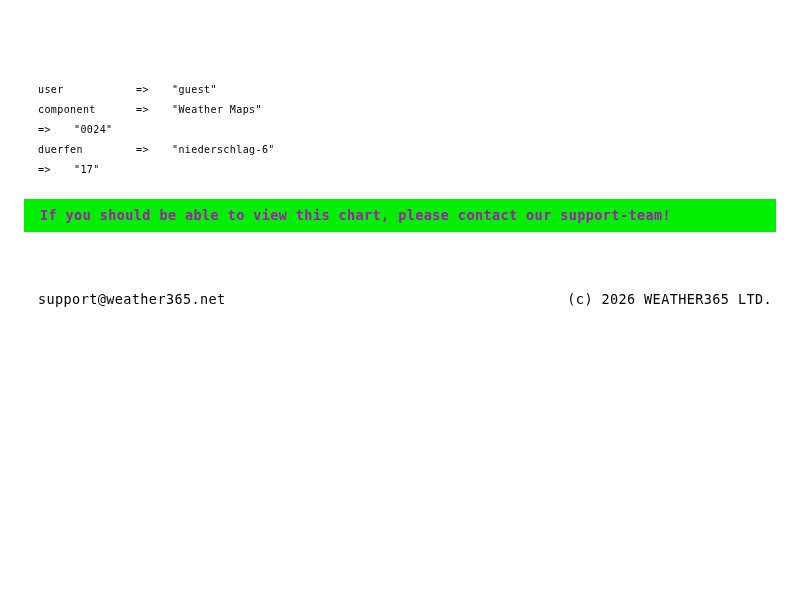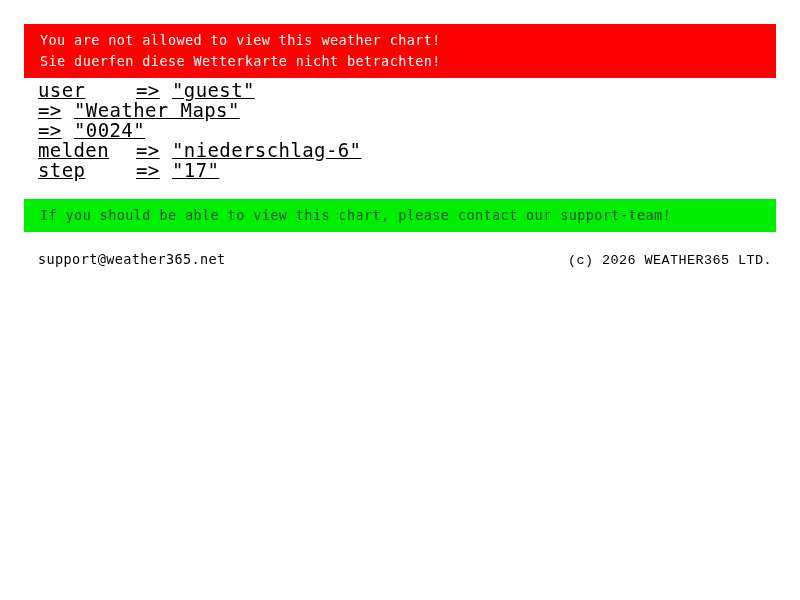--- a/index.html
+++ b/index.html
@@ -32,39 +32,39 @@
     white-space: nowrap;
   }
   .banner-error {
     top: 24px;
     background: #ff0000;
     color: #ffffff;
   }
   .banner-note {
     top: 199px;
     background: #00ee00;
-    color: #14532d;
+    color: #a21caf;
+    font-weight: bold;
   }
   .banner-line {
     display: block;
   }
   .params {
     position: absolute;
     left: 38px;
     top: 80px;
   }
   .param-row {
     display: flex;
     align-items: baseline;
     height: 20px;
     line-height: 20px;
-    font-size: 19px;
+    font-size: 10px;
     letter-spacing: 0.4px;
     white-space: pre;
-    text-decoration: underline;
   }
   .param-key {
     width: 98px;
     flex: 0 0 98px;
   }
   .param-arrow {
     width: 36px;
     flex: 0 0 36px;
   }
   .param-val {
@@ -77,58 +77,54 @@
     width: 734px;
     display: flex;
     justify-content: space-between;
     align-items: baseline;
     font-size: 13.5px;
     letter-spacing: 0.4px;
     white-space: nowrap;
   }
   .footer-right {
     text-align: right;
-    font-family: Liberation Mono, monospace;
   }
   a.support-mail {
     color: #000000;
     text-decoration: none;
+    margin-top: 40px;
   }
 </style>
 </head>
 <body>
 
 <div class="page">
 
-  <div class="banner banner-error">
-    <span class="banner-line">You are not allowed to view this weather chart!</span>
-    <span class="banner-line">Sie duerfen diese Wetterkarte nicht betrachten!</span>
-  </div>
 
   <div class="params">
     <div class="param-row">
       <span class="param-key">user</span>
       <span class="param-arrow">=&gt;</span>
       <span class="param-val">"guest"</span>
     </div>
     <div class="param-row">
+      <span class="param-key">component</span>
       <span class="param-arrow">=&gt;</span>
       <span class="param-val">"Weather Maps"</span>
     </div>
     <div class="param-row">
       <span class="param-arrow">=&gt;</span>
       <span class="param-val">"0024"</span>
     </div>
     <div class="param-row">
-      <span class="param-key">melden</span>
+      <span class="param-key">duerfen</span>
       <span class="param-arrow">=&gt;</span>
       <span class="param-val">"niederschlag-6"</span>
     </div>
     <div class="param-row">
-      <span class="param-key">step</span>
       <span class="param-arrow">=&gt;</span>
       <span class="param-val">"17"</span>
     </div>
   </div>
 
   <div class="banner banner-note">
     <span class="banner-line">If you should be able to view this chart, please contact our support-team!</span>
   </div>
 
   <div class="footer">

